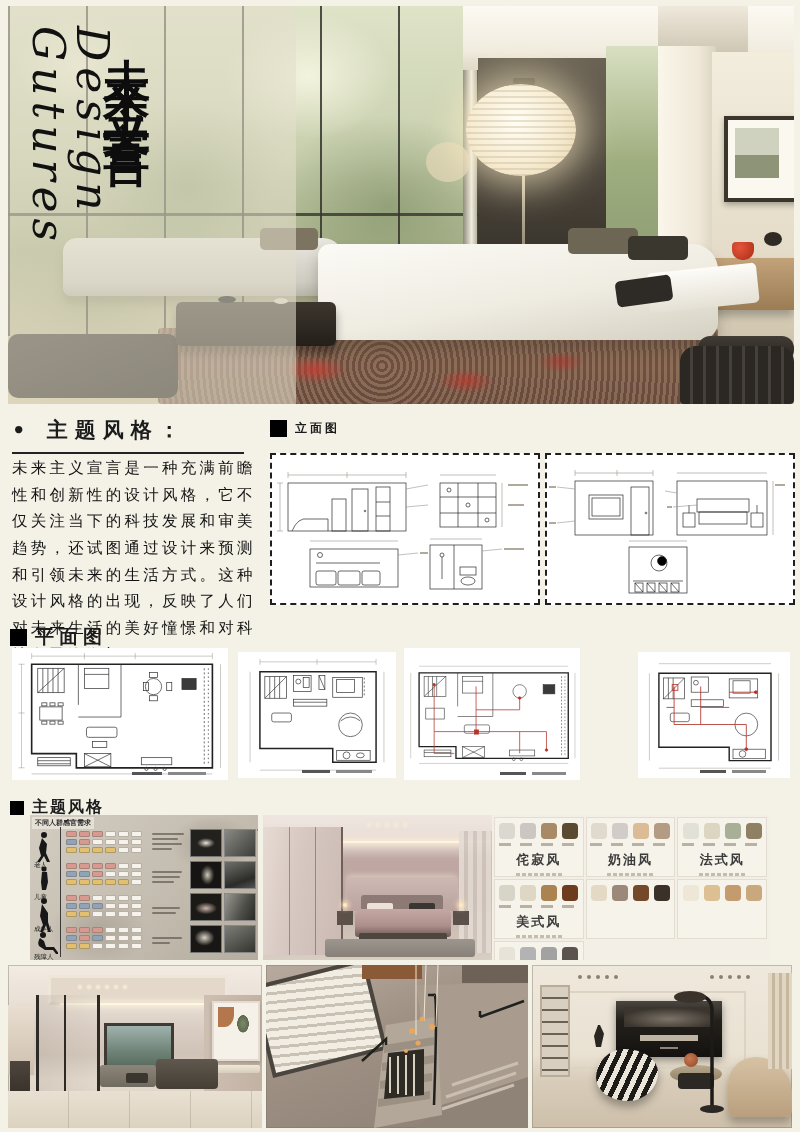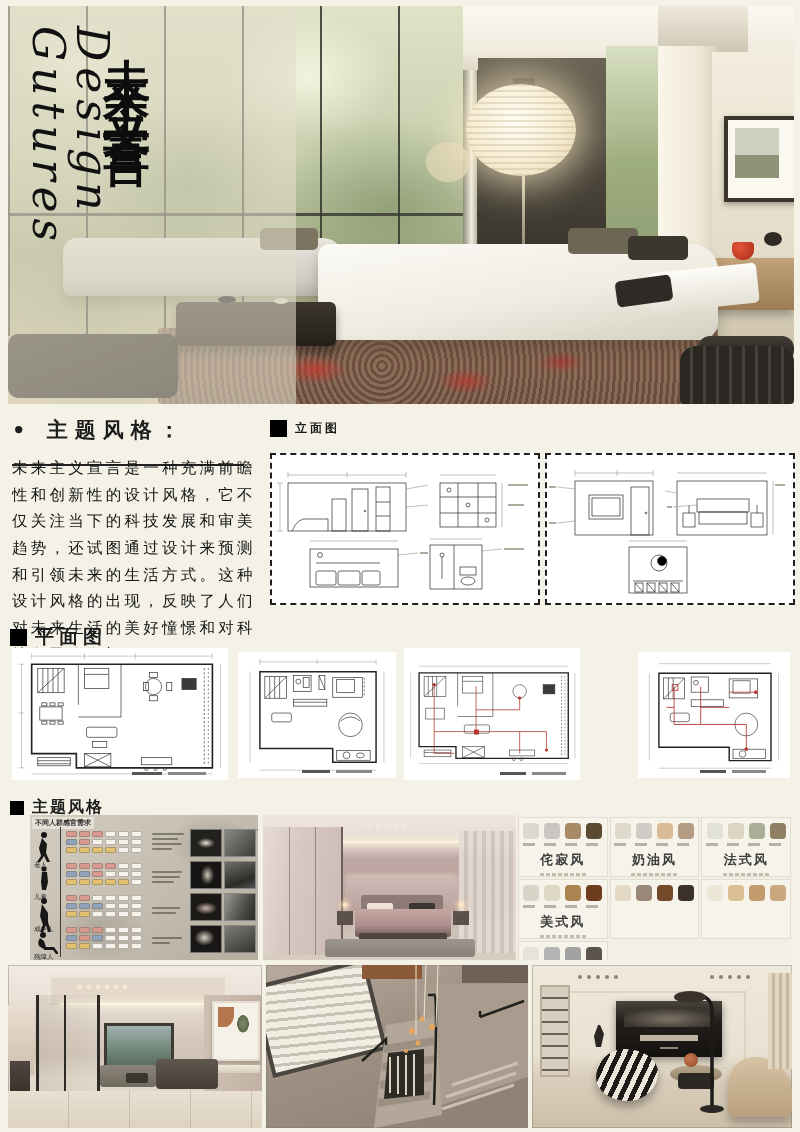--- a/index.html
+++ b/index.html
@@ -61,21 +61,21 @@
   .hero-overlay{left:0;top:0;width:288px;height:398px;background:rgba(227,223,203,.58);}
   .v-en{left:18px;top:20px;height:372px;writing-mode:vertical-rl;font-family:"DejaVu Serif","Liberation Serif",serif;
         font-style:italic;font-size:44px;letter-spacing:6px;color:#111;line-height:1;}
   .v-cn{left:96px;top:14px;height:384px;writing-mode:vertical-rl;font-family:"DejaVu Serif","Liberation Serif",serif;
         font-weight:bold;font-size:47px;letter-spacing:16px;color:#0d0d0d;line-height:1;}
   
   .sechead{display:flex;align-items:center;gap:8px;font-weight:bold;}
   .sq{width:17px;height:17px;background:#000;display:inline-block;}
   
   .theme-head{left:12px;top:416px;width:232px;font-family:"DejaVu Serif","Liberation Serif",serif;
-      font-weight:bold;font-size:21px;letter-spacing:7px;border-bottom:2px solid #222;padding-bottom:20px;}
+      font-weight:bold;font-size:21px;letter-spacing:7px;border-bottom:2px solid #222;padding-bottom:8px;}
   .theme-body{left:12px;top:455px;width:243px;font-family:"DejaVu Serif","Liberation Serif",serif;
       font-size:15.5px;line-height:1.72;letter-spacing:2.5px;text-align:justify;color:#141414;}
   
   .elevhead{left:270px;top:420px;font-size:12px;letter-spacing:3px;}
   .dashbox{border:2px dashed #1f1f1f;background:#fff;}
   
   .planhead{left:10px;top:624px;font-size:19px;letter-spacing:5px;}
   .planpanel{background:#fff;}
   .capbar{height:3px;background:linear-gradient(90deg,#555 0 40%,transparent 40% 48%,#888 48% 100%);}
   
@@ -634,21 +634,21 @@
     <div class="abs" style="left:146px;top:88px;width:26px;height:10px;border-radius:2px;background:#3a3632;"></div>
     <div class="abs" style="left:92px;top:94px;width:96px;height:28px;border-radius:6px 6px 3px 3px;background:linear-gradient(180deg,#c5a8a4 0%,#ad8e8c 60%,#6b5a55 100%);"></div>
     <div class="abs" style="left:96px;top:118px;width:88px;height:10px;border-radius:2px;background:#4e453f;"></div>
     <div class="abs" style="left:74px;top:96px;width:16px;height:14px;background:#5c504b;"></div>
     <div class="abs" style="left:190px;top:96px;width:16px;height:14px;background:#5c504b;"></div>
     <div class="abs" style="left:80px;top:88px;width:4px;height:4px;border-radius:50%;background:#ffe9c4;box-shadow:0 0 5px 2px rgba(255,230,190,.9);"></div>
     <div class="abs" style="left:196px;top:88px;width:4px;height:4px;border-radius:50%;background:#ffe9c4;box-shadow:0 0 5px 2px rgba(255,230,190,.9);"></div>
     <div class="abs" style="left:62px;top:124px;width:150px;height:18px;border-radius:3px;background:linear-gradient(180deg,#9d968e,#878078);"></div>
   </div>
 
-  <div class="abs panel palette" style="left:516px;top:815px;width:277px;height:145px;">
+  <div class="abs panel palette" style="left:492px;top:815px;width:277px;height:145px;">
     <div class="pcell">
       <div class="swrow">
           <span class="sw" style="background: rgb(219, 216, 208);"></span>
           <span class="sw" style="background: rgb(204, 198, 194);"></span>
           <span class="sw" style="background: rgb(169, 138, 102);"></span>
           <span class="sw" style="background: rgb(89, 74, 49);"></span>
         </div>
       <div class="codebar"></div>
       <div class="pname">侘寂风</div>
         <div class="psub"></div>

